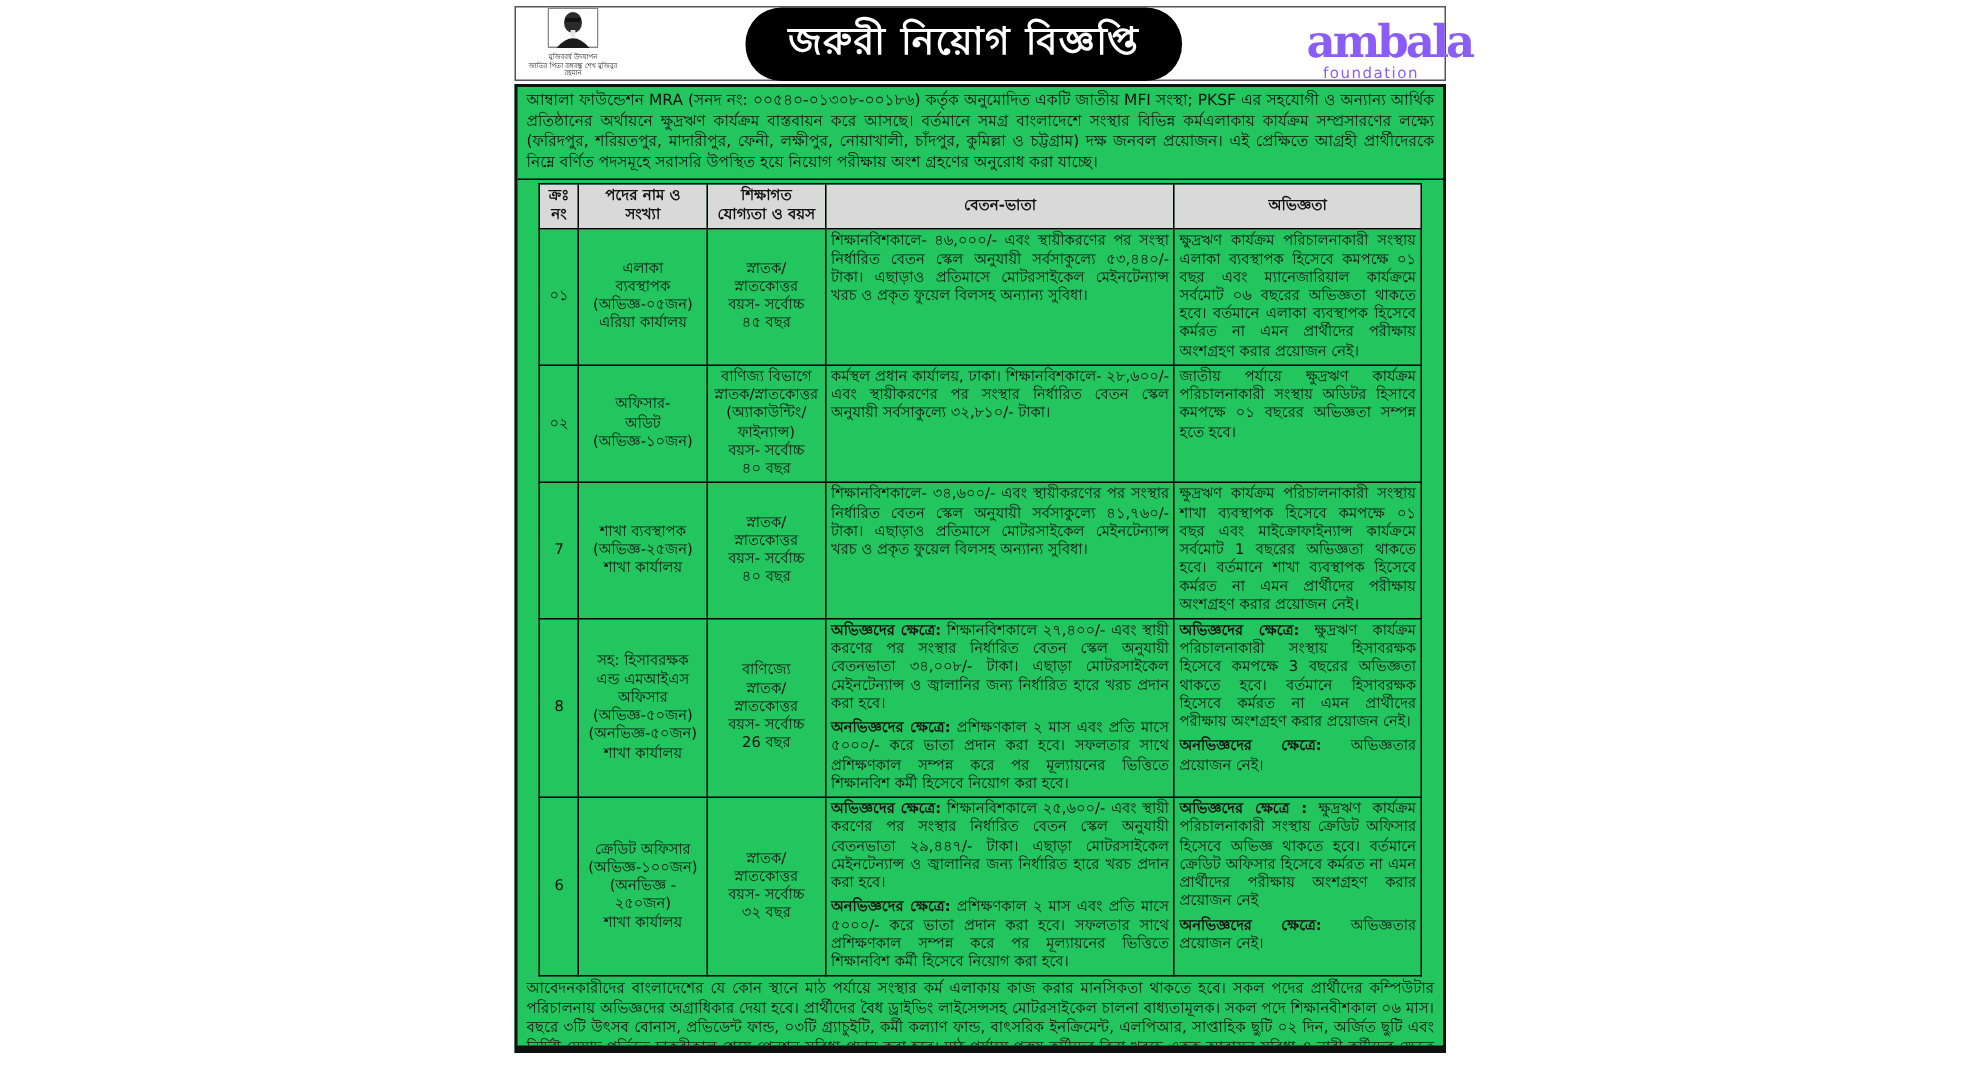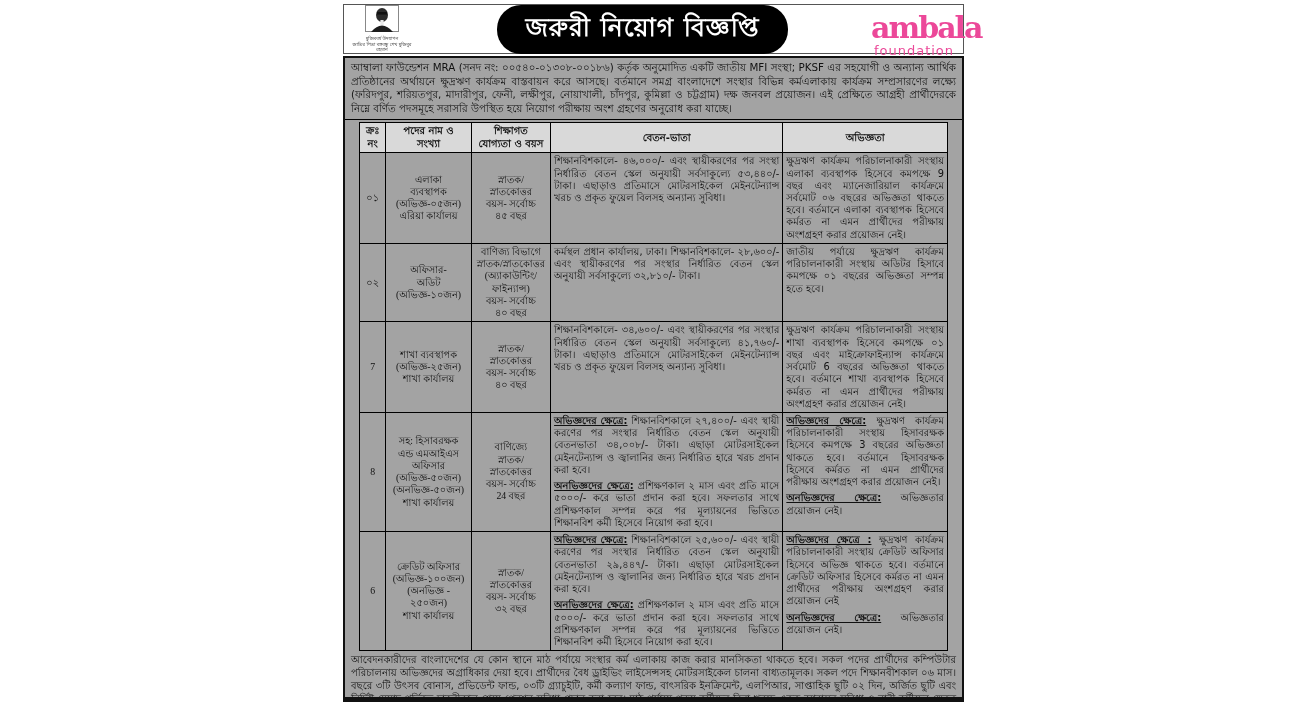--- a/index.html
+++ b/index.html
@@ -4,37 +4,37 @@
 <style>
   html,body{margin:0;padding:0;background:#ffffff;}
   body{width:1307px;height:710px;overflow:hidden;font-family:"DejaVu Sans",sans-serif;color:#111;}
   .doc{width:621px;margin:0 auto;padding-top:4px;}
   
   .header-box{border:1px solid #555;background:#fff;height:50px;display:flex;align-items:center;padding:0 6px;box-sizing:border-box;}
   .mujib-logo{width:64px;text-align:center;flex:0 0 auto;}
   .mujib-logo .cap{font-size:4.5px;line-height:1.2;color:#222;white-space:pre-line;}
   .title-pill{flex:1 1 auto;display:flex;justify-content:center;}
   .title-pill .pill{background:#000;color:#fff;border-radius:24px;padding:3px 28px;font-size:25px;font-weight:bold;letter-spacing:1px;font-family:"DejaVu Serif",serif;}
-  .ambala-logo{width:86px;flex:0 0 auto;text-align:center;color:#ec4899;line-height:1;margin-top:11px;}
+  .ambala-logo{width:86px;flex:0 0 auto;text-align:center;color:#8b5cf6;line-height:1;margin-top:11px;}
   .ambala-logo .big{font-size:30px;font-weight:bold;letter-spacing:-2px;font-family:"DejaVu Serif",serif;}
-  .ambala-logo .sub{font-size:13px;letter-spacing:1px;margin-top:1px;}
+  .ambala-logo .sub{font-size:10px;letter-spacing:1px;margin-top:1px;}
   
-  .main-frame{border:2px solid #111;border-bottom-width:5px;margin-top:2px;height:646px;box-sizing:border-box;overflow:hidden;background:#a3a3a3;}
+  .main-frame{border:2px solid #111;border-bottom-width:5px;margin-top:2px;height:646px;box-sizing:border-box;overflow:hidden;background:#22c55e;}
   .intro{font-size:10.3px;line-height:1.32;text-align:justify;padding:3px 6px 4px;border-bottom:1px solid #000;}
   
   table{border-collapse:collapse;}
   .jobs{margin:2px 14px 0;width:calc(100% - 28px);table-layout:fixed;font-size:9.8px;line-height:1.25;}
   .jobs th,.jobs td{border:1px solid #000;padding:2px 3px;box-sizing:border-box;}
   .jobs th{background:#d9d9d9;font-weight:bold;text-align:center;white-space:pre-line;font-size:10px;}
   .col-sl{width:4.5%;} .col-pos{width:14.5%;} .col-qual{width:13.5%;} .col-sal{width:39.5%;} .col-exp{width:28%;}
-  .c-sl,.c-pos,.c-qual{text-align:center;vertical-align:middle;white-space:pre-line;font-family:Liberation Serif, serif;}
+  .c-sl,.c-pos,.c-qual{text-align:center;vertical-align:middle;white-space:pre-line;}
   .c-sal,.c-exp{text-align:justify;vertical-align:top;}
   .c-sal p,.c-exp p{margin:0 0 4px;}
   .c-sal p:last-child,.c-exp p:last-child{margin-bottom:0;}
-  .lbl{font-weight:bold;text-decoration:underline;}
+  .lbl{font-weight:bold;}
   
   .notes{padding:3px 6px 2px;font-size:10px;line-height:1.28;text-align:justify;}
   .notes p{margin:0 0 3px;}
 </style>
 </head>
 <body>
 
 <div class="doc">
 
   <div class="header-box">
@@ -89,21 +89,21 @@
 (অভিজ্ঞ-০৫জন)
 এরিয়া কার্যালয়</td>
         <td class="c-qual">স্নাতক/
 স্নাতকোত্তর
 বয়স- সর্বোচ্চ
 ৪৫ বছর</td>
         <td class="c-sal">
           <p><span>শিক্ষানবিশকালে- ৪৬,০০০/- এবং স্থায়ীকরণের পর সংস্থা নির্ধারিত বেতন স্কেল অনুযায়ী সর্বসাকুল্যে ৫৩,৪৪০/- টাকা। এছাড়াও প্রতিমাসে মোটরসাইকেল মেইনটেন্যান্স খরচ ও প্রকৃত ফুয়েল বিলসহ অন্যান্য সুবিধা।</span></p>
         </td>
         <td class="c-exp">
-          <p><span>ক্ষুদ্রঋণ কার্যক্রম পরিচালনাকারী সংস্থায় এলাকা ব্যবস্থাপক হিসেবে কমপক্ষে 9 বছর এবং ম্যানেজারিয়াল কার্যক্রমে সর্বমোট ০৬ বছরের অভিজ্ঞতা থাকতে হবে। বর্তমানে এলাকা ব্যবস্থাপক হিসেবে কর্মরত না এমন প্রার্থীদের পরীক্ষায় অংশগ্রহণ করার প্রয়োজন নেই।</span></p>
+          <p><span>ক্ষুদ্রঋণ কার্যক্রম পরিচালনাকারী সংস্থায় এলাকা ব্যবস্থাপক হিসেবে কমপক্ষে ০১ বছর এবং ম্যানেজারিয়াল কার্যক্রমে সর্বমোট ০৬ বছরের অভিজ্ঞতা থাকতে হবে। বর্তমানে এলাকা ব্যবস্থাপক হিসেবে কর্মরত না এমন প্রার্থীদের পরীক্ষায় অংশগ্রহণ করার প্রয়োজন নেই।</span></p>
         </td>
       </tr>
 
       <tr style="height:54px;">
         <td class="c-sl">০২</td>
         <td class="c-pos">অফিসার-
 অডিট
 (অভিজ্ঞ-১০জন)</td>
         <td class="c-qual">বাণিজ্য বিভাগে
 স্নাতক/স্নাতকোত্তর
@@ -124,37 +124,37 @@
 (অভিজ্ঞ-২৫জন)
 শাখা কার্যালয়</td>
         <td class="c-qual">স্নাতক/
 স্নাতকোত্তর
 বয়স- সর্বোচ্চ
 ৪০ বছর</td>
         <td class="c-sal">
           <p><span>শিক্ষানবিশকালে- ৩৪,৬০০/- এবং স্থায়ীকরণের পর সংস্থার নির্ধারিত বেতন স্কেল অনুযায়ী সর্বসাকুল্যে ৪১,৭৬০/- টাকা। এছাড়াও প্রতিমাসে মোটরসাইকেল মেইনটেন্যান্স খরচ ও প্রকৃত ফুয়েল বিলসহ অন্যান্য সুবিধা।</span></p>
         </td>
         <td class="c-exp">
-          <p><span>ক্ষুদ্রঋণ কার্যক্রম পরিচালনাকারী সংস্থায় শাখা ব্যবস্থাপক হিসেবে কমপক্ষে ০১ বছর এবং মাইক্রোফাইন্যান্স কার্যক্রমে সর্বমোট 6 বছরের অভিজ্ঞতা থাকতে হবে। বর্তমানে শাখা ব্যবস্থাপক হিসেবে কর্মরত না এমন প্রার্থীদের পরীক্ষায় অংশগ্রহণ করার প্রয়োজন নেই।</span></p>
+          <p><span>ক্ষুদ্রঋণ কার্যক্রম পরিচালনাকারী সংস্থায় শাখা ব্যবস্থাপক হিসেবে কমপক্ষে ০১ বছর এবং মাইক্রোফাইন্যান্স কার্যক্রমে সর্বমোট 1 বছরের অভিজ্ঞতা থাকতে হবে। বর্তমানে শাখা ব্যবস্থাপক হিসেবে কর্মরত না এমন প্রার্থীদের পরীক্ষায় অংশগ্রহণ করার প্রয়োজন নেই।</span></p>
         </td>
       </tr>
 
       <tr style="height:78px;">
         <td class="c-sl">8</td>
         <td class="c-pos">সহ: হিসাবরক্ষক
 এন্ড এমআইএস
 অফিসার
 (অভিজ্ঞ-৫০জন)
 (অনভিজ্ঞ-৫০জন)
 শাখা কার্যালয়</td>
         <td class="c-qual">বাণিজ্যে
 স্নাতক/
 স্নাতকোত্তর
 বয়স- সর্বোচ্চ
-24 বছর</td>
+26 বছর</td>
         <td class="c-sal">
           <p><span class="lbl">অভিজ্ঞদের ক্ষেত্রে:</span> <span>শিক্ষানবিশকালে ২৭,৪০০/- এবং স্থায়ী করণের পর সংস্থার নির্ধারিত বেতন স্কেল অনুযায়ী বেতনভাতা ৩৪,০০৮/- টাকা। এছাড়া মোটরসাইকেল মেইনটেন্যান্স ও জ্বালানির জন্য নির্ধারিত হারে খরচ প্রদান করা হবে।</span></p>
           <p><span class="lbl">অনভিজ্ঞদের ক্ষেত্রে:</span> <span>প্রশিক্ষণকাল ২ মাস এবং প্রতি মাসে ৫০০০/- করে ভাতা প্রদান করা হবে। সফলতার সাথে প্রশিক্ষণকাল সম্পন্ন করে পর মূল্যায়নের ভিত্তিতে শিক্ষানবিশ কর্মী হিসেবে নিয়োগ করা হবে।</span></p>
         </td>
         <td class="c-exp">
           <p><span class="lbl">অভিজ্ঞদের ক্ষেত্রে:</span> <span>ক্ষুদ্রঋণ কার্যক্রম পরিচালনাকারী সংস্থায় হিসাবরক্ষক হিসেবে কমপক্ষে 3 বছরের অভিজ্ঞতা থাকতে হবে। বর্তমানে হিসাবরক্ষক হিসেবে কর্মরত না এমন প্রার্থীদের পরীক্ষায় অংশগ্রহণ করার প্রয়োজন নেই।</span></p>
           <p><span class="lbl">অনভিজ্ঞদের ক্ষেত্রে:</span> <span>অভিজ্ঞতার প্রয়োজন নেই।</span></p>
         </td>
       </tr>
 

